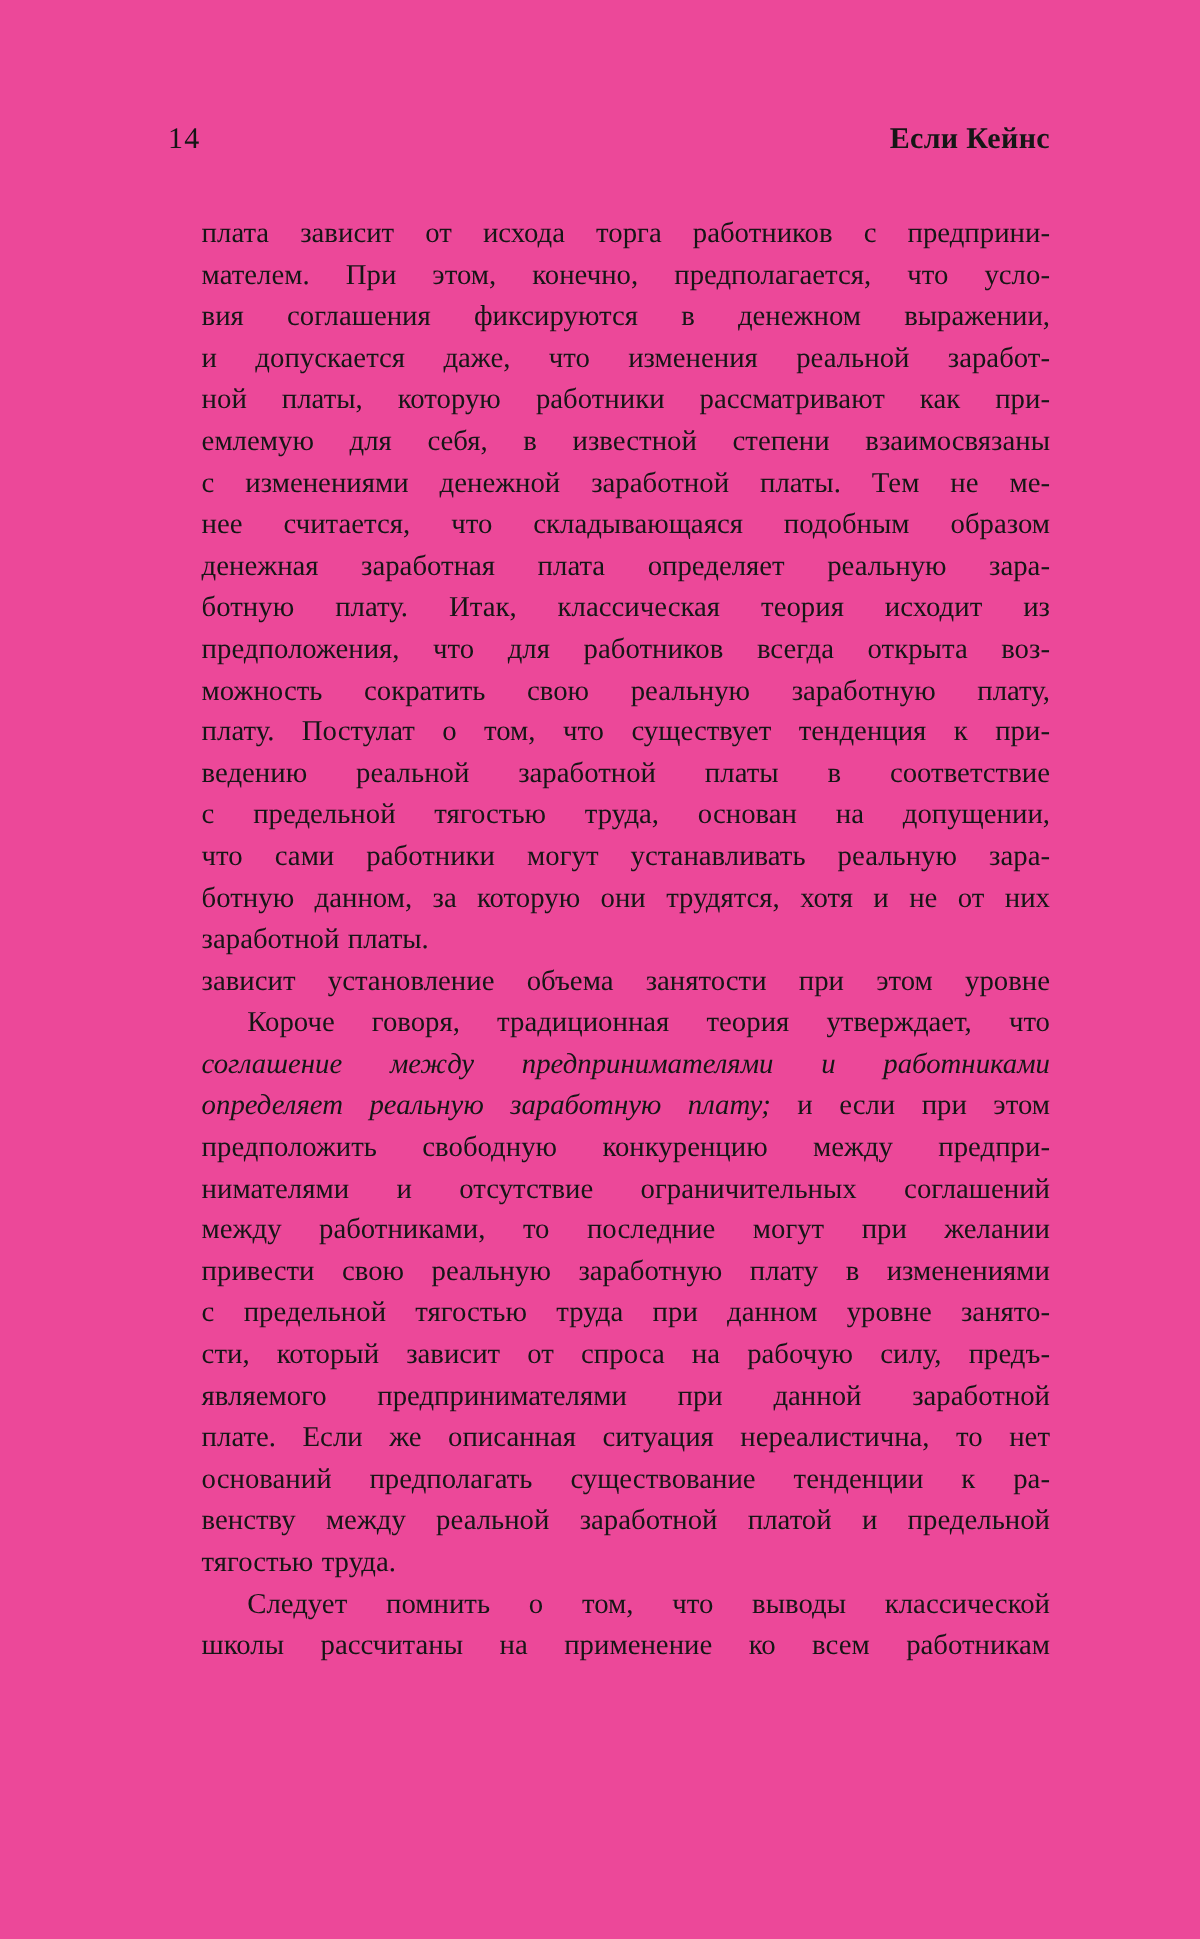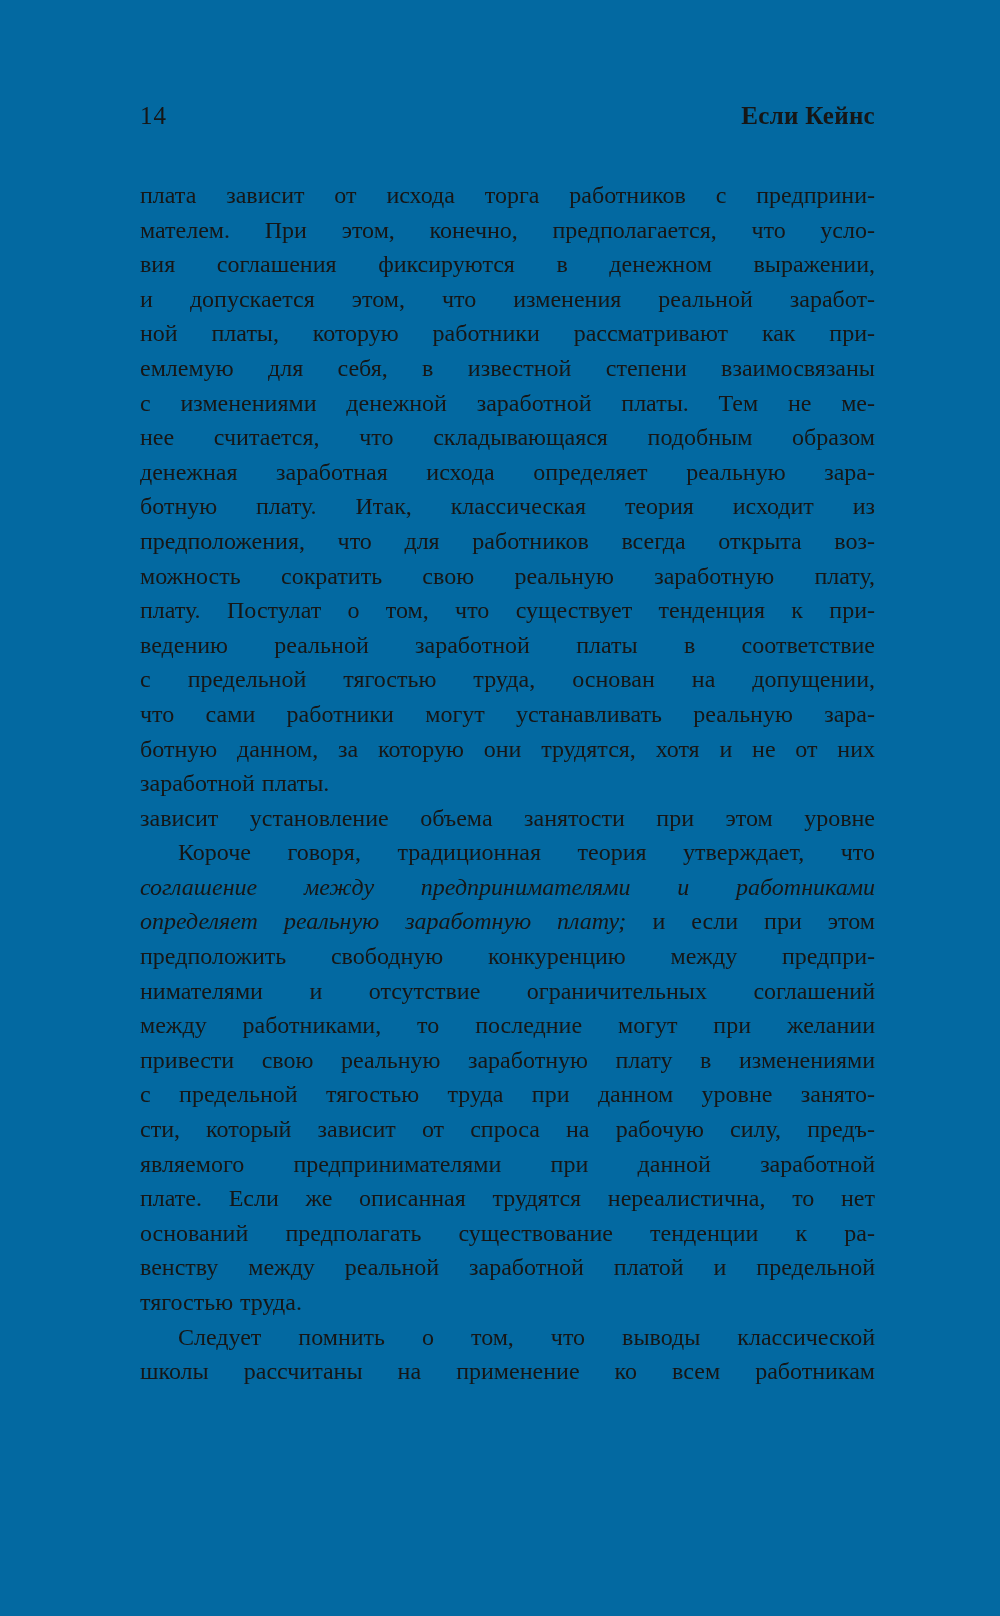--- a/index.html
+++ b/index.html
@@ -4,21 +4,21 @@
 <style>
   html, body {
     margin: 0;
     padding: 0;
     background: #ffffff;
   }
   .page {
     position: relative;
     width: 1000px;
     height: 1616px;
-    background: #0369a1;
+    background: #ec4899;
     color: #161616;
     font-family: "Liberation Serif", "DejaVu Serif", serif;
     overflow: hidden;
   }
   .header {
     position: absolute;
     top: 102px;
     left: 140px;
     width: 735px;
     height: 32px;
@@ -42,20 +42,21 @@
     width: 735px;
     font-size: 24px;
   }
   .line {
     line-height: 34.6px;
     height: 34.6px;
     text-align: justify;
     text-align-last: justify;
     white-space: normal;
     word-spacing: 1px;
+    margin-left: 28px;
   }
   .line.lastline {
     text-align-last: left;
   }
   .line.indent {
     text-indent: 38px;
   }
   .italic {
     font-style: italic;
   }
@@ -65,46 +66,46 @@
 
 <div class="page">
   <div class="header">
     <span class="page-num">14</span>
     <span class="author">Если Кейнс</span>
   </div>
   <div class="text-block" id="text-block">
       <div class="line"><span>плата зависит от исхода торга работников с предприни-</span></div>
       <div class="line"><span>мателем. При этом, конечно, предполагается, что усло-</span></div>
       <div class="line"><span>вия соглашения фиксируются в денежном выражении,</span></div>
-      <div class="line"><span>и допускается этом, что изменения реальной заработ-</span></div>
+      <div class="line"><span>и допускается даже, что изменения реальной заработ-</span></div>
       <div class="line"><span>ной платы, которую работники рассматривают как при-</span></div>
       <div class="line"><span>емлемую для себя, в известной степени взаимосвязаны</span></div>
       <div class="line"><span>с изменениями денежной заработной платы. Тем не ме-</span></div>
       <div class="line"><span>нее считается, что складывающаяся подобным образом</span></div>
-      <div class="line"><span>денежная заработная исхода определяет реальную зара-</span></div>
+      <div class="line"><span>денежная заработная плата определяет реальную зара-</span></div>
       <div class="line"><span>ботную плату. Итак, классическая теория исходит из</span></div>
       <div class="line"><span>предположения, что для работников всегда открыта воз-</span></div>
       <div class="line"><span>можность сократить свою реальную заработную плату,</span></div>
       <div class="line"><span>плату. Постулат о том, что существует тенденция к при-</span></div>
       <div class="line"><span>ведению реальной заработной платы в соответствие</span></div>
       <div class="line"><span>с предельной тягостью труда, основан на допущении,</span></div>
       <div class="line"><span>что сами работники могут устанавливать реальную зара-</span></div>
       <div class="line"><span>ботную данном, за которую они трудятся, хотя и не от них</span></div>
       <div class="line lastline"><span>заработной платы.</span></div>
       <div class="line"><span>зависит установление объема занятости при этом уровне</span></div>
       <div class="line indent"><span>Короче говоря, традиционная теория утверждает, что</span></div>
       <div class="line"><span class="italic">соглашение между предпринимателями и работниками</span></div>
       <div class="line"><span class="italic">определяет реальную заработную плату;</span><span> и если при этом</span></div>
       <div class="line"><span>предположить свободную конкуренцию между предпри-</span></div>
       <div class="line"><span>нимателями и отсутствие ограничительных соглашений</span></div>
       <div class="line"><span>между работниками, то последние могут при желании</span></div>
       <div class="line"><span>привести свою реальную заработную плату в изменениями</span></div>
       <div class="line"><span>с предельной тягостью труда при данном уровне занято-</span></div>
       <div class="line"><span>сти, который зависит от спроса на рабочую силу, предъ-</span></div>
       <div class="line"><span>являемого предпринимателями при данной заработной</span></div>
-      <div class="line"><span>плате. Если же описанная трудятся нереалистична, то нет</span></div>
+      <div class="line"><span>плате. Если же описанная ситуация нереалистична, то нет</span></div>
       <div class="line"><span>оснований предполагать существование тенденции к ра-</span></div>
       <div class="line"><span>венству между реальной заработной платой и предельной</span></div>
       <div class="line lastline"><span>тягостью труда.</span></div>
       <div class="line indent"><span>Следует помнить о том, что выводы классической</span></div>
       <div class="line"><span>школы рассчитаны на применение ко всем работникам</span></div>
     </div>
 </div>
 
 </body></html>

